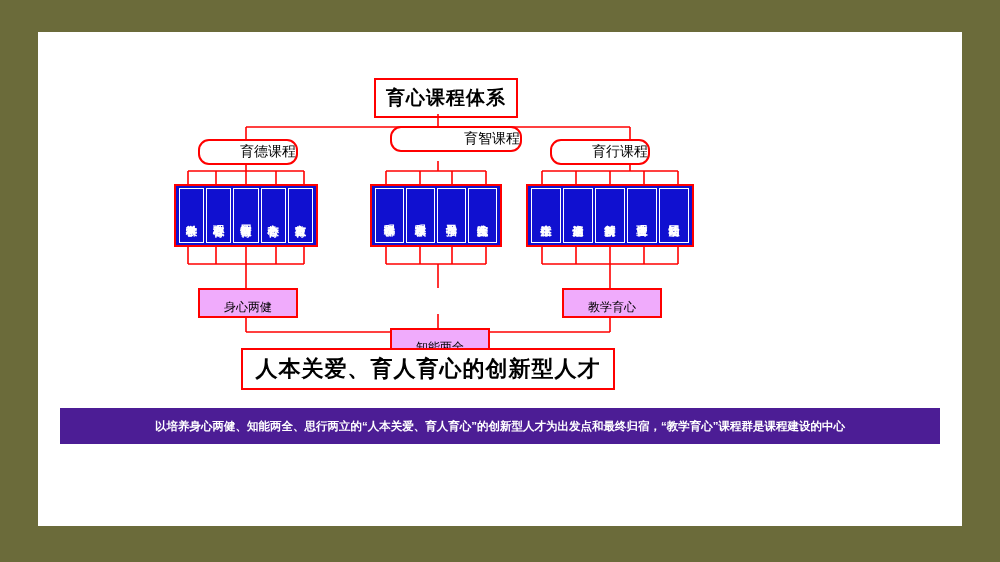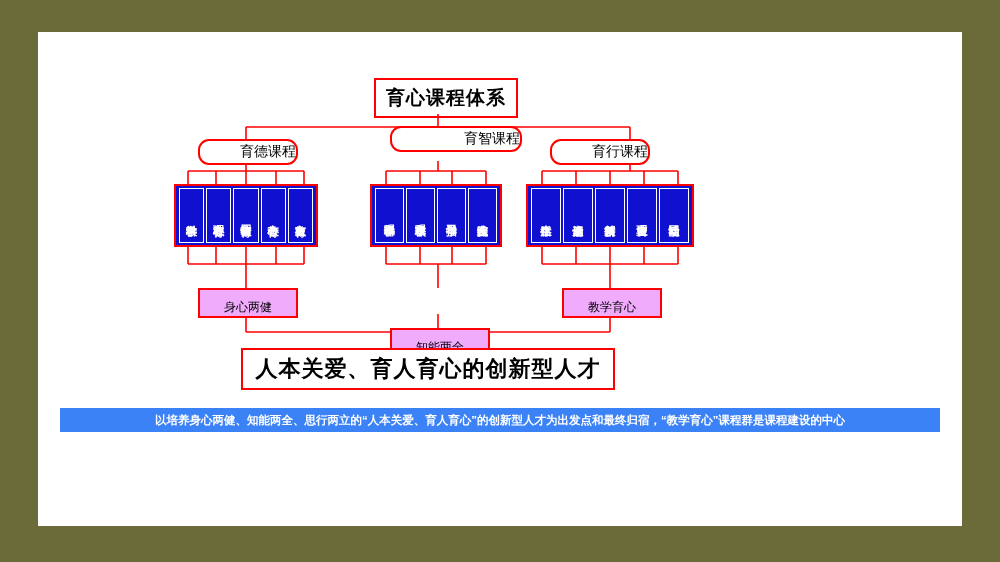--- a/index.html
+++ b/index.html
@@ -76,22 +76,22 @@
     width:370px;height:38px;
     border:2px solid #ff0000;
     display:flex;align-items:center;justify-content:center;
     font-size:22px;font-weight:bold;color:#000;
     letter-spacing:1px;
     background:#fff;
   }
   .banner{
     position:absolute;
     left:22px;top:376px;
-    width:880px;height:24px;
-    background:#3b82f6;
+    width:880px;height:36px;
+    background:#4c1d95;
     color:#ffffff;
     font-size:11.5px;
     font-weight:bold;
     display:flex;align-items:center;justify-content:center;
     white-space:nowrap;
     box-sizing:border-box;
   }
   svg.lines{
     position:absolute;left:0;top:0;width:924px;height:494px;
     pointer-events:none;

